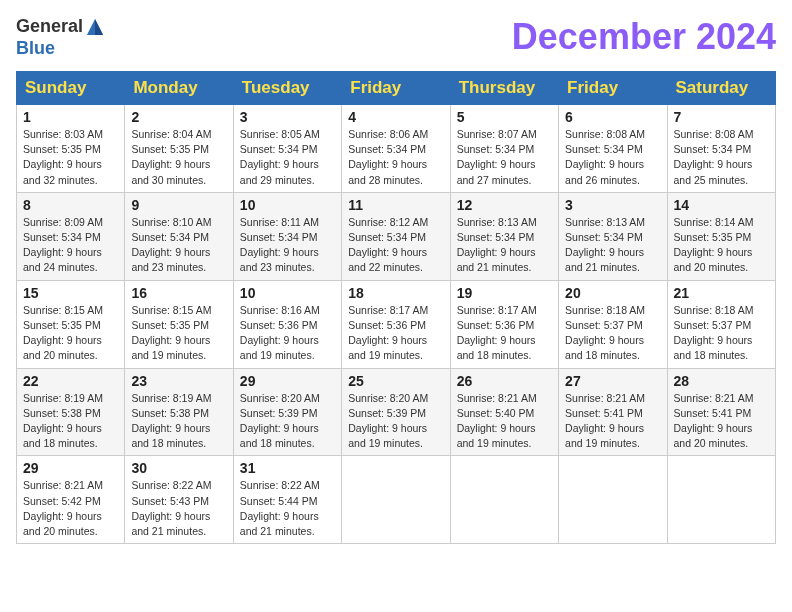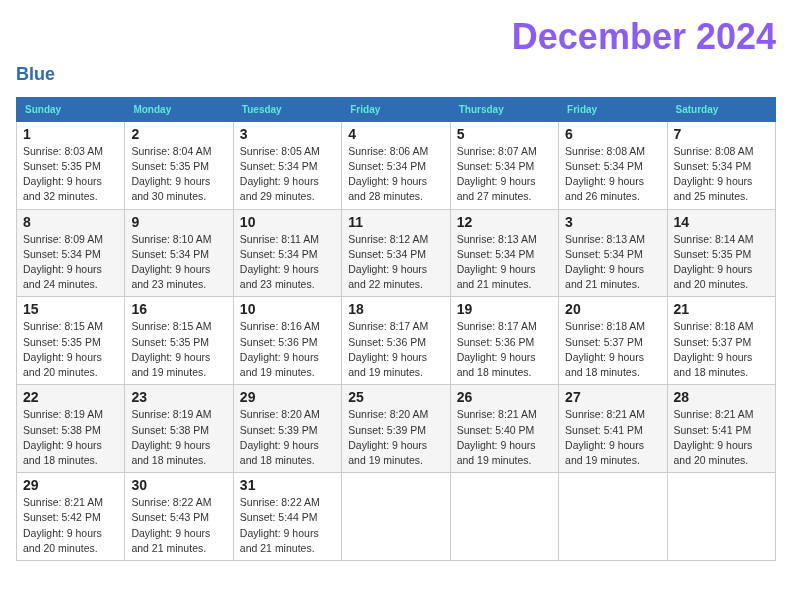--- a/index.html
+++ b/index.html
@@ -37,24 +37,24 @@
       font-size: 16px;
       color: #444;
     }
     .calendar {
       width: 100%;
       border-collapse: collapse;
       font-size: 11px;
     }
     .calendar th {
       background: #2e6db4;
-      color: #5eead4;
+      color: #fde047;
       text-align: left;
       padding: 6px 8px;
-      font-size: 10px;
+      font-size: 17px;
       font-weight: bold;
       border: 1px solid #2e6db4;
     }
     .calendar td {
       border: 1px solid #ccc;
       vertical-align: top;
       padding: 4px 6px;
       width: calc(100% / 7);
       min-height: 80px;
       background: #fff;
@@ -77,21 +77,27 @@
     .empty-cell {
       background: #fff !important;
     }
   </style>
 </head>
 <body>
 
 <div class="header">
   <div class="logo">
     <div>
-      <div style="font-size:18px;font-weight:bold;color:#2e6db4;line-height:1.15;margin-top:48px;">Blue</div>
+      <div style="font-size:18px;font-weight:bold;line-height:1.15;">
+        <span style="color:#333;">General</span><svg class="logo-icon" viewBox="0 0 30 30" style="display:inline-block;vertical-align:middle;width:22px;height:22px;margin:0 1px;">
+            <polygon points="15,4 26,26 4,26" fill="#2e6db4"></polygon>
+            <polygon points="15,4 26,26 15,26" fill="#1a4a8a"></polygon>
+          </svg>
+      </div>
+      <div style="font-size:18px;font-weight:bold;color:#2e6db4;line-height:1.15;">Blue</div>
     </div>
   </div>
   <div class="title-block">
     <div class="month-title">December 2024</div>
   </div>
 </div>
 
 <table class="calendar">
   <thead>
     <tr id="weekday-header">

